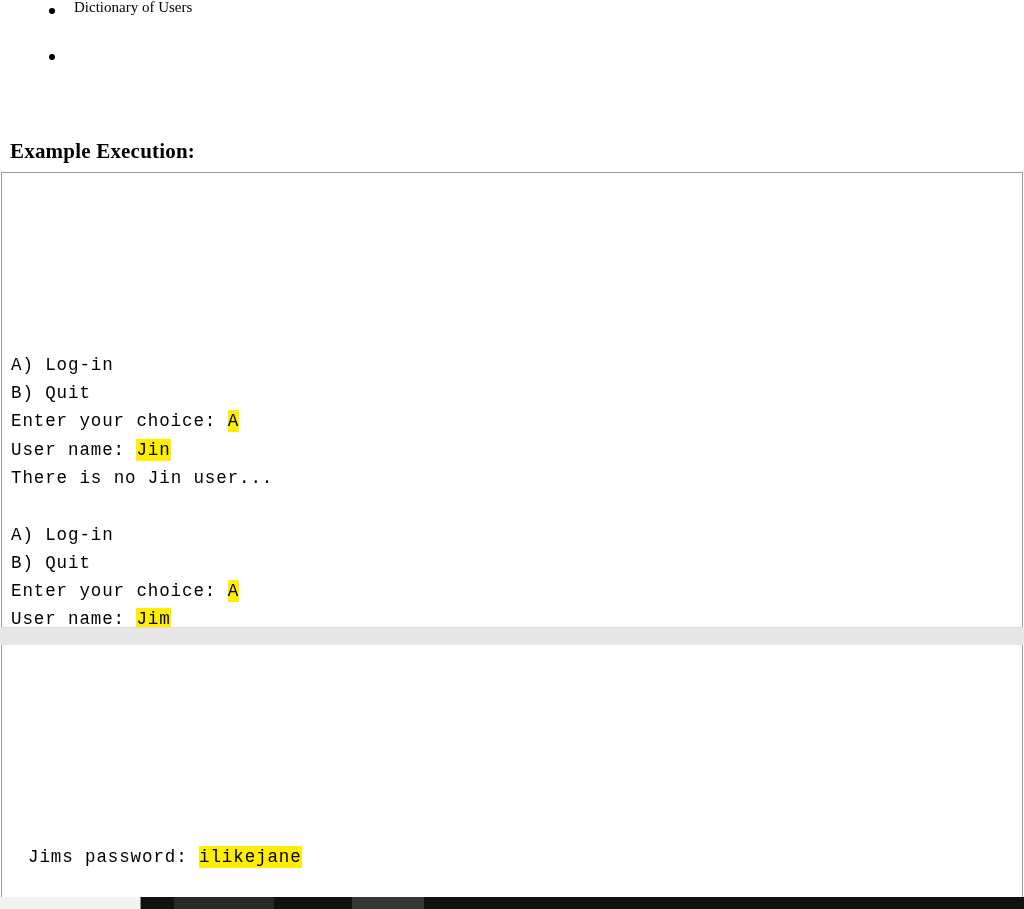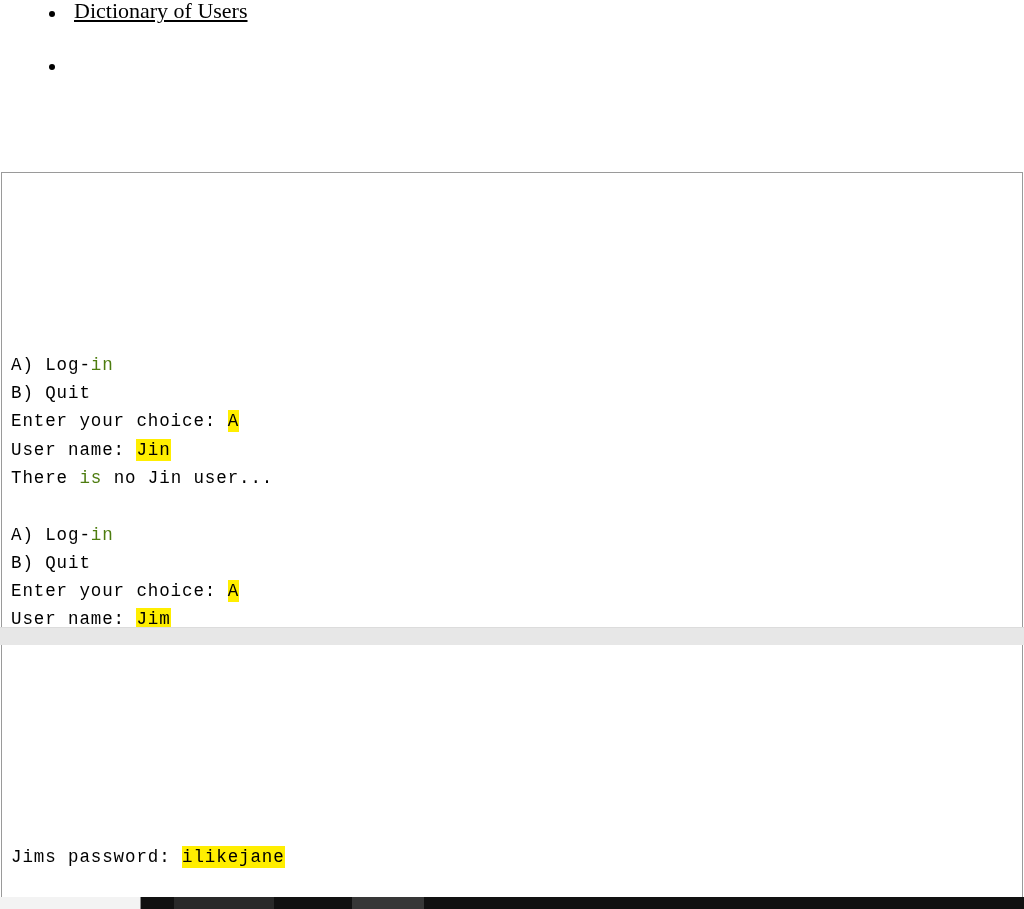--- a/index.html
+++ b/index.html
@@ -29,23 +29,22 @@
 
   
   .bullet-list {
     list-style: none;
     margin: 0;
     padding: 0;
   }
   .bullet-item {
     position: relative;
     padding-left: 74px;
-    font-size: 22px;
+    font-size: 15px;
     line-height: 1.0;
-    text-decoration: underline;
   }
   .bullet-item .dot {
     position: absolute;
     left: 49px;
     top: 0.52em;
     width: 6px;
     height: 6px;
     background: #000;
     border-radius: 50%;
   }
@@ -83,31 +82,31 @@
     border-left: 1.5px solid #9a9a9a;
     border-right: 1.5px solid #9a9a9a;
     padding: 8px 0 0 9px;
   }
   #code-block-two {
     top: 0;
     width: 1022px;
     height: 252px;
     border-left: 1.5px solid #9a9a9a;
     border-right: 1.5px solid #9a9a9a;
-    padding: 0 0 0 9px;
+    padding: 0 0 0 26px;
   }
   #code-block-two .code-line { visibility: visible; }
 
   .code-line {
     height: 28.3px;
     white-space: pre;
   }
   .code-line.blank { color: transparent; }
 
-  .kw { color: #4d7c0f; font-family: Liberation Mono, monospace; }
+  .kw { color: #000000; font-family: Liberation Mono, monospace; }
   .hl {
     background: #ffee00;
     color: #000000;
     padding: 1px 0;
   }
 
   
   .edge-gap {
     position: absolute;
     right: 0;
@@ -172,20 +171,21 @@
   <ul class="bullet-list">
     <li class="bullet-item" id="bullet-0">
       <span class="dot"></span>
       <span>Dictionary of Users</span>
     </li>
     <li class="bullet-item" id="bullet-1">
       <span class="dot"></span>
     </li>
   </ul>
 
+  <div class="section-heading">Example Execution:</div>
 
   <div class="code-block" id="code-block-one">
     <div class="edge-gap" style="top:64px;height:8px;"></div>
     <div class="edge-gap" style="top:92px;height:6px;"></div>
     <div class="edge-gap" style="top:290px;height:8px;"></div>
     <div class="edge-gap" style="top:330px;height:7px;"></div>
   <div class="code-line"><span>A) Log-</span><span class="kw">in</span></div><div class="code-line"><span>B) Quit</span></div><div class="code-line"><span>Enter your choice: </span><span class="hl">A</span></div><div class="code-line"><span>User name: </span><span class="hl">Jin</span></div><div class="code-line"><span>There </span><span class="kw">is</span><span> no Jin user...</span></div><div class="code-line blank">&nbsp;</div><div class="code-line"><span>A) Log-</span><span class="kw">in</span></div><div class="code-line"><span>B) Quit</span></div><div class="code-line"><span>Enter your choice: </span><span class="hl">A</span></div><div class="code-line"><span>User name: </span><span class="hl">Jim</span></div></div>
 
 </div>
 

